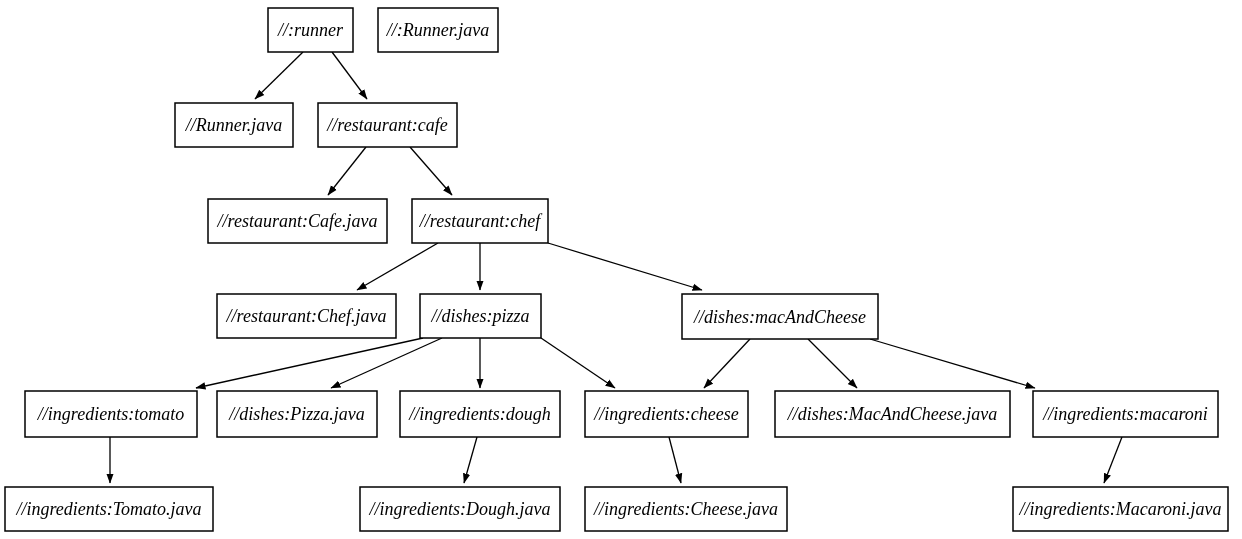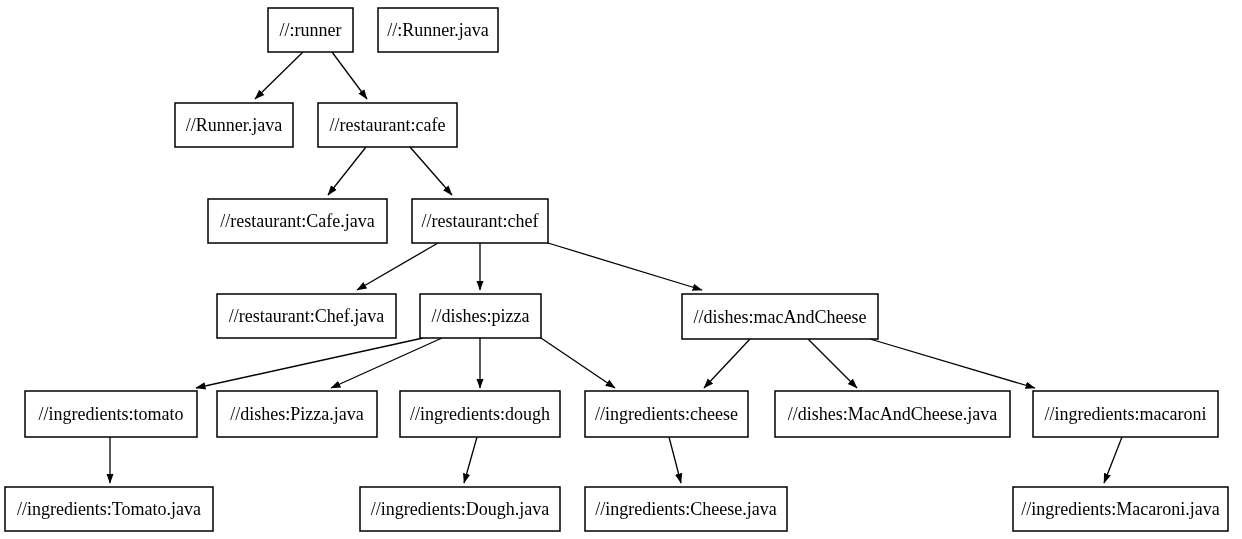--- a/index.html
+++ b/index.html
@@ -6,20 +6,21 @@
     margin: 0;
     padding: 0;
     background: #ffffff;
   }
   .canvas {
     position: relative;
     width: 1242px;
     height: 539px;
     background: #ffffff;
     overflow: hidden;
+    font-style: italic;
   }
   svg {
     display: block;
   }
   .node-rect {
     fill: #ffffff;
     stroke: #000000;
     stroke-width: 1.5;
   }
   .node-label {

